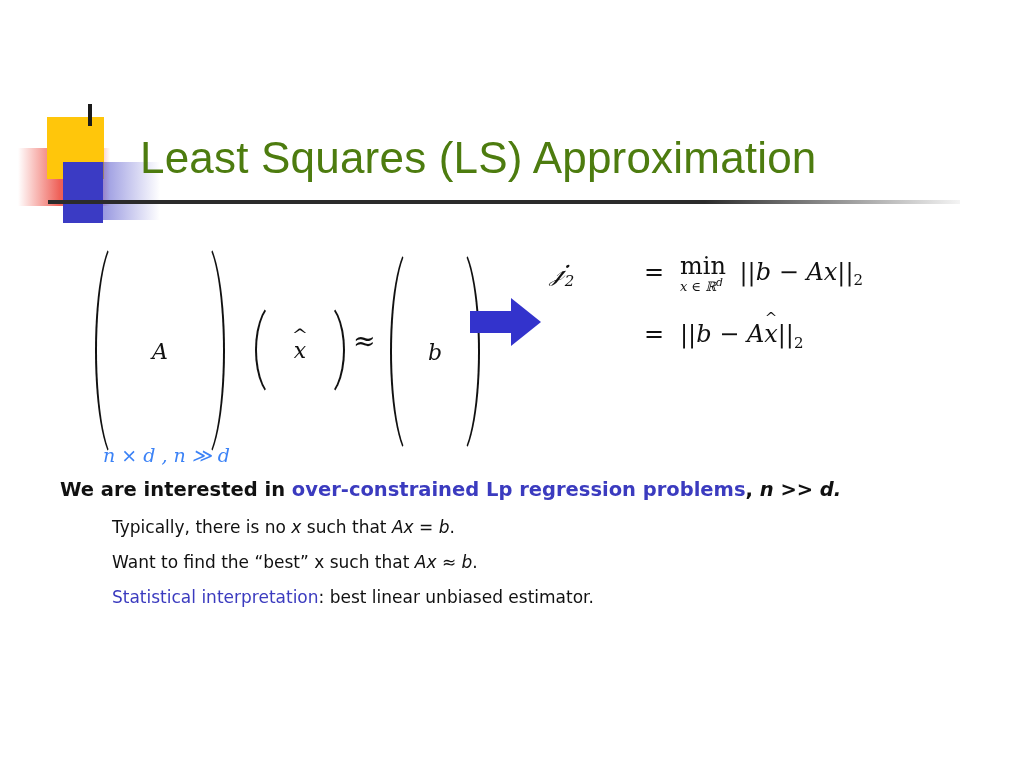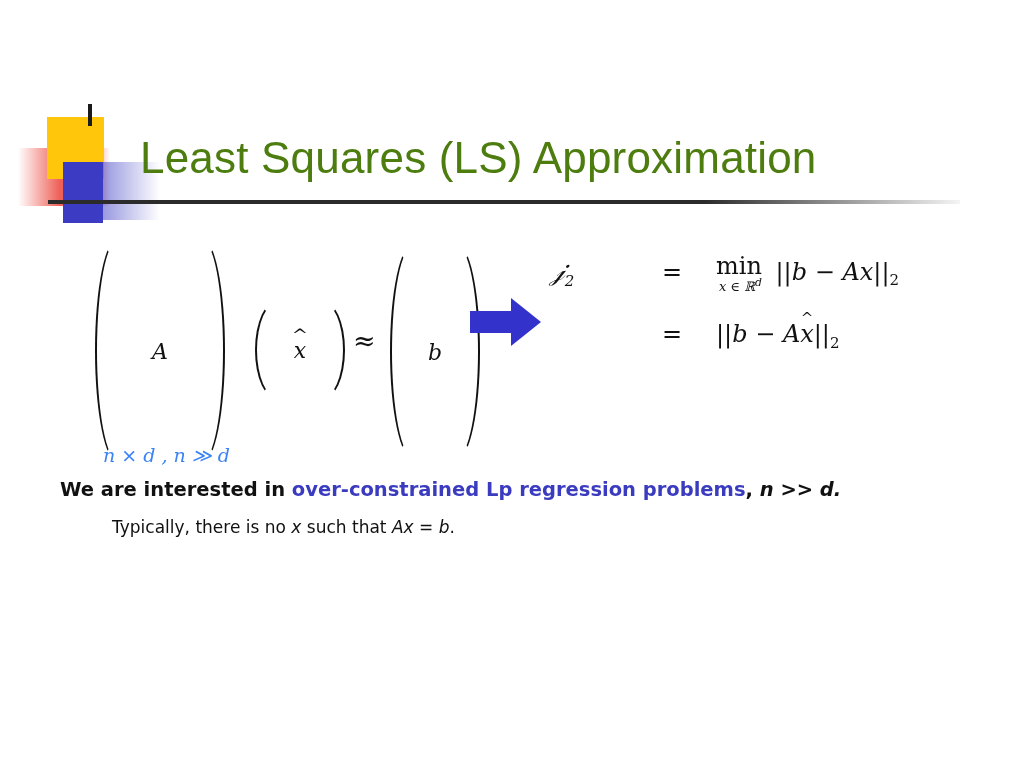--- a/index.html
+++ b/index.html
@@ -221,38 +221,37 @@
     left: 510px;
     top: 22px;
     font-family: "DejaVu Serif", serif;
     color: #111;
   }
   .rhs-row {
     display: flex;
     align-items: baseline;
     margin-bottom: 26px;
     white-space: nowrap;
-    gap: 18px;
   }
   .rhs-lhs {
     width: 78px;
     font-size: 26px;
     font-style: italic;
   }
   .rhs-eq {
     width: 52px;
     font-size: 24px;
     text-align: center;
   }
   .rhs-body {
     font-size: 24px;
   }
   .minstack {
     display: inline-block;
-    text-align: right;
+    text-align: left;
     vertical-align: middle;
     margin-right: 6px;
   }
   .minstack .mtop { display: block; font-size: 24px; }
   .minstack .mbot { display: block; font-size: 13px; font-style: italic; margin-top: -4px; }
   .italic { font-style: italic; }
   .sub2 { font-size: 15px; vertical-align: sub; }
   .hatvar {
     position: relative;
     display: inline-block;
@@ -370,17 +369,23 @@
 <div class="body-text">
 
   <div class="line-l1">
     <span>We are interested in </span><span class="blue-text">over-constrained Lp regression problems</span><span>, </span><span class="ital">n &gt;&gt; d.</span>
   </div>
 
   <div class="line-l2">
     <span>Typically, there is no </span><span class="ital">x</span><span> such that </span><span class="ital">Ax</span><span> = </span><span class="ital">b</span><span>.</span>
   </div>
 
-
-
+  <div class="line-l2">
+    <span>Want to find the “best” x such that </span><span class="ital">Ax</span><span> ≈ </span><span class="ital">b</span><span>.</span>
+  </div>
+
+
+  <div class="line-l2">
+    <span class="blue-text">Statistical interpretation</span><span>: best linear unbiased estimator.</span>
+  </div>
 
 
 </div>
 
 </body></html>

